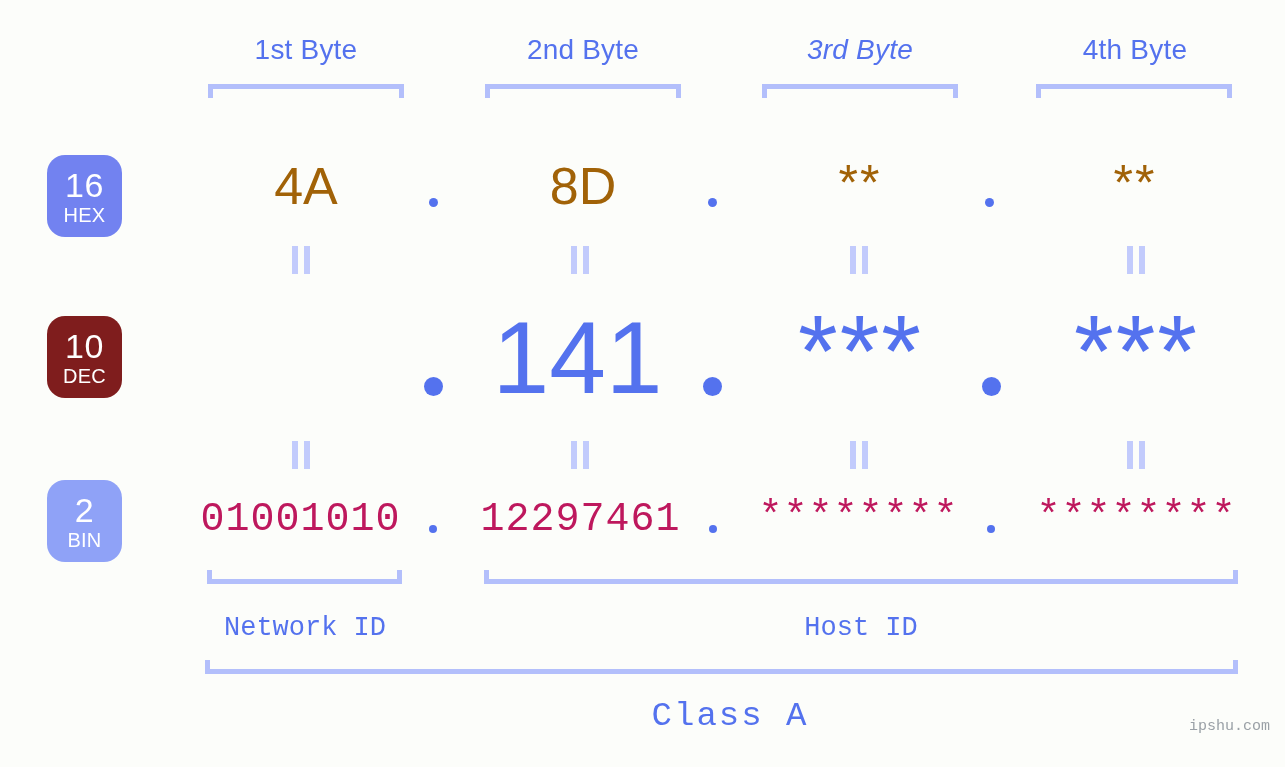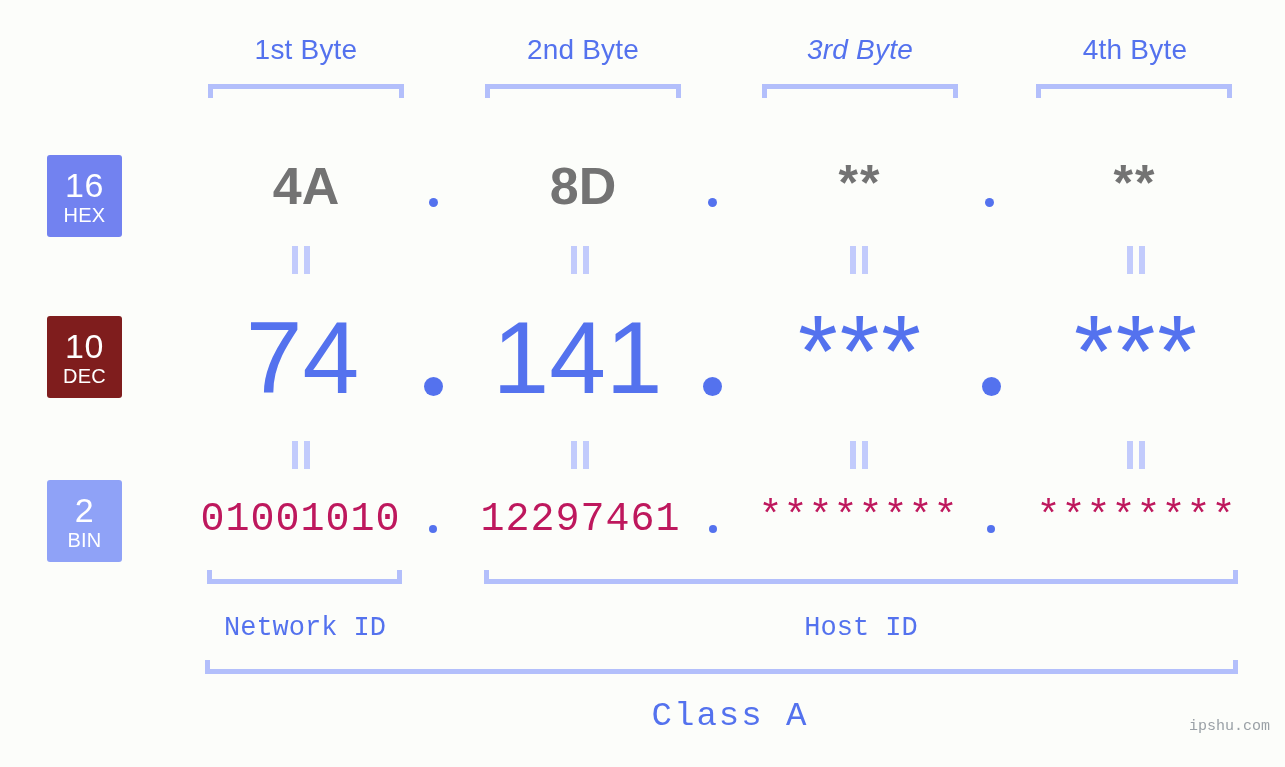--- a/index.html
+++ b/index.html
@@ -47,21 +47,21 @@
     border-right: 5px solid #b3bffb;
     height: 14px;
     box-sizing: border-box;
   }
 
   
   .base-badge {
     position: absolute;
     width: 75px;
     height: 82px;
-    border-radius: 3px;
+    border-radius: 18px;
     display: flex;
     flex-direction: column;
     align-items: center;
     justify-content: center;
     color: #ffffff;
     line-height: 1;
   }
   .base-badge .num {
     font-size: 34px;
     font-weight: 400;
@@ -75,24 +75,23 @@
   }
 
   
   .val {
     position: absolute;
     text-align: center;
     white-space: nowrap;
     line-height: 1;
   }
   .hex-val {
-    color: #737373;
+    color: #a16207;
     font-size: 52px;
     font-family: "Liberation Sans", sans-serif;
-    font-weight: bold;
   }
   .hex-val.mask {
     font-size: 50px;
     letter-spacing: 2px;
   }
   .dec-val {
     color: #5472ee;
     font-size: 102px;
     font-family: "Liberation Sans", sans-serif;
   }
@@ -207,21 +206,20 @@
   <div class="eqmark" style="left:1127px; top:246px;">
       <i></i>
       <i></i>
     </div>
 
   <div class="base-badge" style="left:47px; top:316px; background:#7f1d1d;">
     <span class="num">10</span>
     <span class="lbl">DEC</span>
   </div>
 
-  <div class="val dec-val" style="left:190px; top:307px; width:225px;">74</div>
   <div class="dot dec-dot" style="left:424px; top:377px;"></div>
 
   <div class="val dec-val" style="left:465px; top:307px; width:225px;">141</div>
   <div class="dot dec-dot" style="left:703px; top:377px;"></div>
 
   <div class="val dec-val mask" style="left:748px; top:300px; width:225px;">***</div>
   <div class="dot dec-dot" style="left:982px; top:377px;"></div>
 
   <div class="val dec-val mask" style="left:1024px; top:300px; width:225px;">***</div>
 

